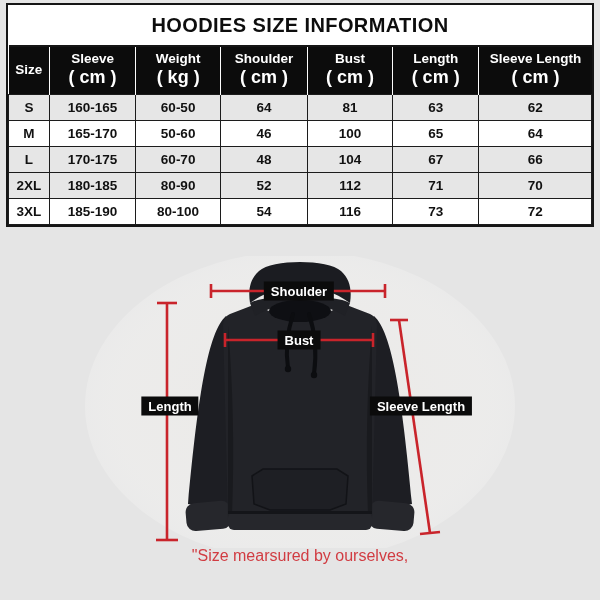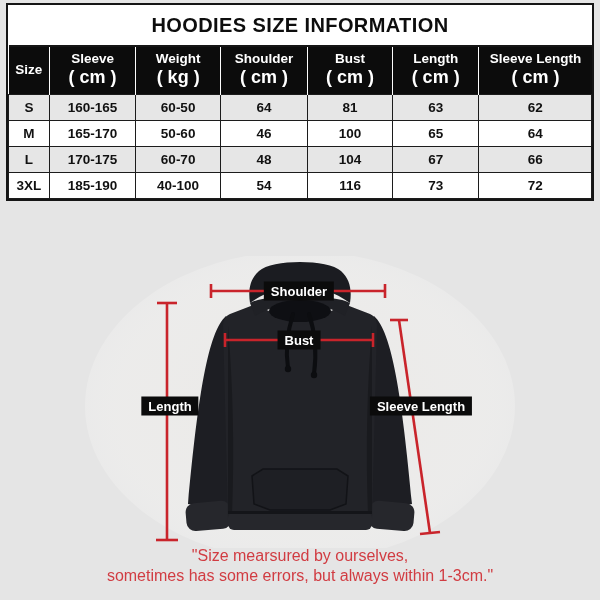--- a/index.html
+++ b/index.html
@@ -78,24 +78,33 @@
         </tr>
         <tr class="stripe">
           <td>L</td>
           <td>170-175</td>
           <td>60-70</td>
           <td>48</td>
           <td>104</td>
           <td>67</td>
           <td>66</td>
         </tr>
+        <tr class="stripe">
+          <td>2XL</td>
+          <td>180-185</td>
+          <td>80-90</td>
+          <td>52</td>
+          <td>112</td>
+          <td>71</td>
+          <td>70</td>
+        </tr>
         <tr>
           <td>3XL</td>
           <td>185-190</td>
-          <td>40-100</td>
+          <td>80-100</td>
           <td>54</td>
           <td>116</td>
           <td>73</td>
           <td>72</td>
         </tr>
       </tbody>
     </table>
   </div>
 
   <div class="diagram">
@@ -164,16 +173,15 @@
     </svg>
 
     <div class="tag tag-shoulder">Shoulder</div>
     <div class="tag tag-bust">Bust</div>
     <div class="tag tag-length">Length</div>
     <div class="tag tag-sleeve">Sleeve Length</div>
   </div>
 
   <div class="footnote">
     <div>"Size mearsured by ourselves,</div>
-    <div>sometimes has some errors, but always within 1-3cm."</div>
   </div>
 
 </div>
 
 </body></html>

